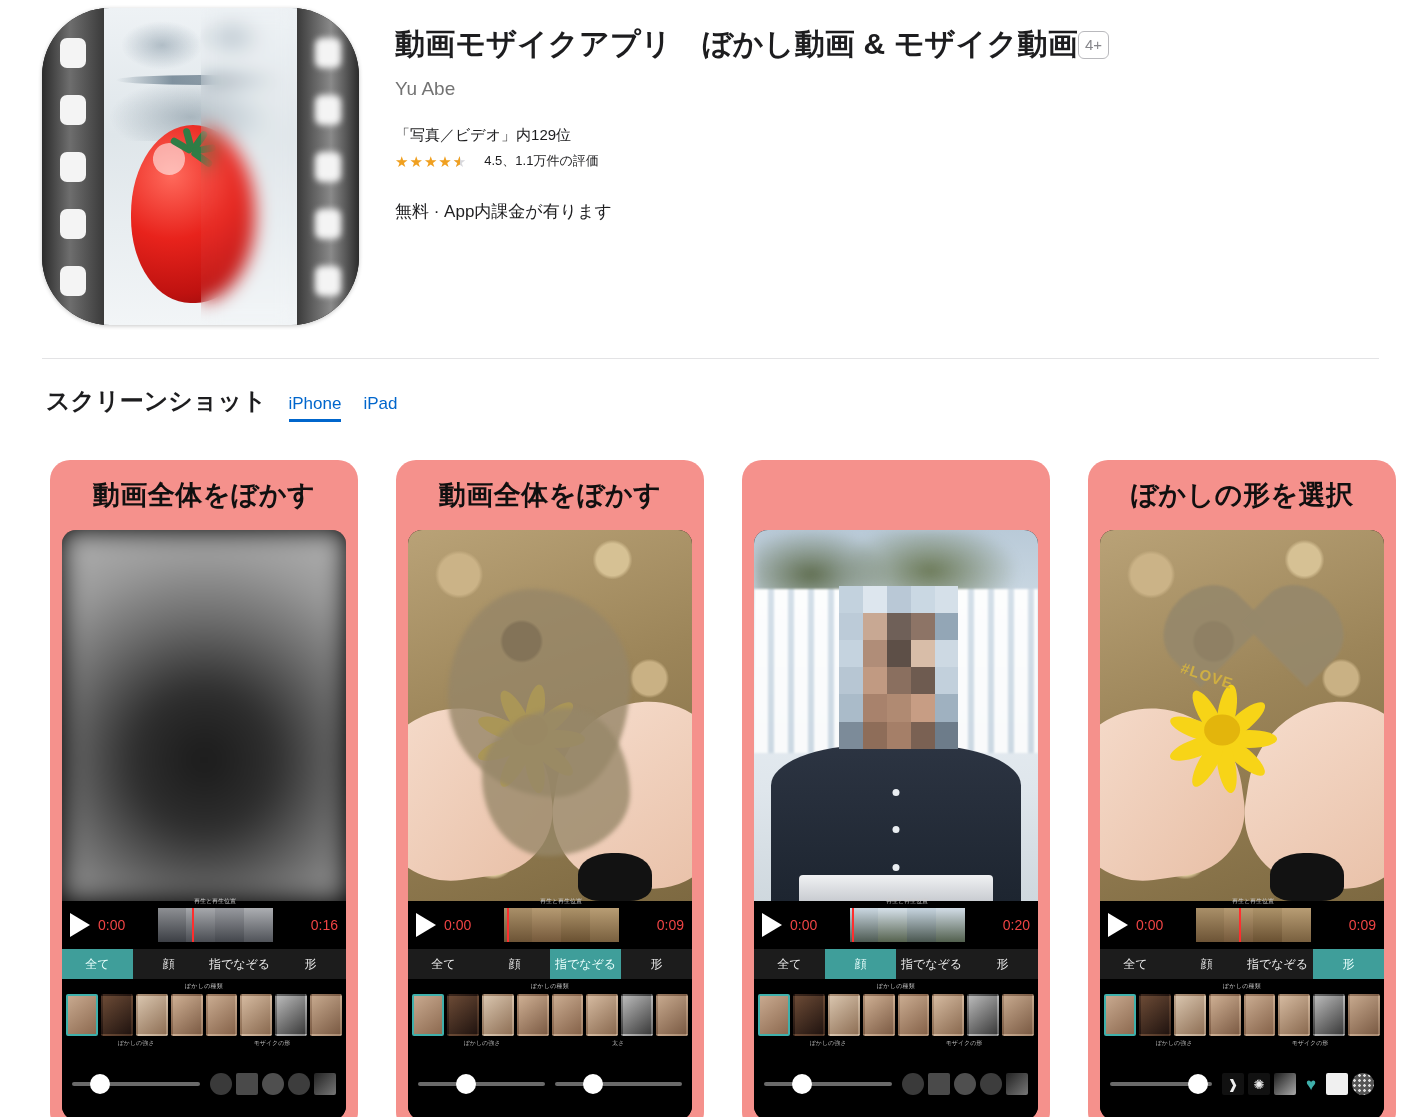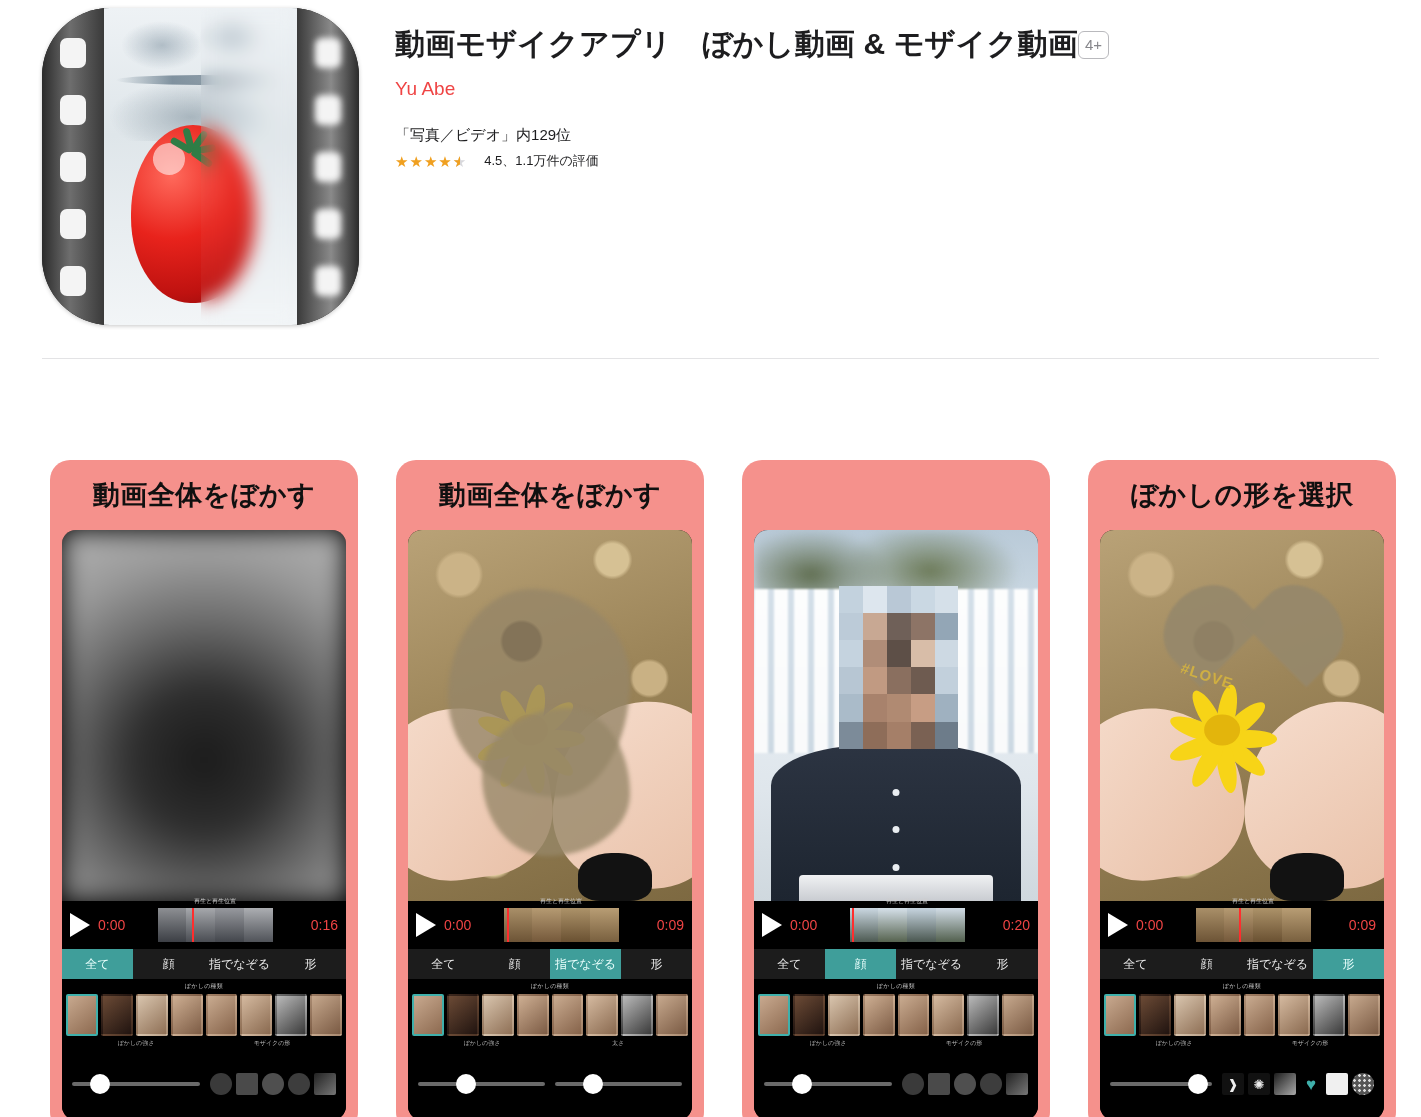--- a/index.html
+++ b/index.html
@@ -80,21 +80,21 @@
   .app-title {
     font-size: 30px; font-weight: 700; color: #1d1d1f;
     letter-spacing: .2px; white-space: nowrap;
   }
   .age-badge {
     border: 1px solid #b9b9bd; border-radius: 6px;
     color: #86868b; font-size: 15px; line-height: 1;
     padding: 5px 6px 6px; font-weight: 400;
   }
   .app-subtitle { margin-top: 13px; font-size: 19px; color: #1d1d1f; }
-  .app-dev { margin-top: 13px; font-size: 19px; color: #ef4444; cursor: pointer; }
+  .app-dev { margin-top: 13px; font-size: 19px; color: #737373; cursor: pointer; }
   .app-rank { margin-top: 26px; font-size: 15px; color: #1d1d1f; }
   .rating-row { margin-top: 7px; display: flex; align-items: center; gap: 18px; }
   .stars { display: flex; gap: 1px; }
   .stars span { color: #f0a020; font-size: 15px; line-height: 1; }
   .stars span.half { position: relative; color: #d8d8dc; }
   .stars span.half::before {
     content:"★"; position:absolute; left:0; top:0; width:50%; overflow:hidden; color:#f0a020;
   }
   .rating-text { font-size: 13px; color: #1d1d1f; }
   .price-row { margin-top: 30px; font-size: 17px; color: #1d1d1f; }
@@ -368,25 +368,31 @@
       <div class="rating-row">
         <div class="stars">
           <span>★</span>
             <span>★</span>
             <span>★</span>
             <span>★</span>
             <span class="half">★</span>
         </div>
         <div class="rating-text">4.5、1.1万件の評価</div>
       </div>
+      <div class="price-row">無料 · App内課金が有ります</div>
     </div>
   </div>
 
   <div class="divider"></div>
 
+  <div class="shots-head">
+    <div class="shots-title">スクリーンショット</div>
+    <div class="shot-tab active">iPhone</div>
+    <div class="shot-tab">iPad</div>
+  </div>
 
   <div class="shots-rail">
 
     <div class="shot">
       <div class="shot-caption">動画全体をぼかす</div>
       <div class="phone">
         <div class="video-area">
           <div class="bg-street"></div>
         </div>
 

